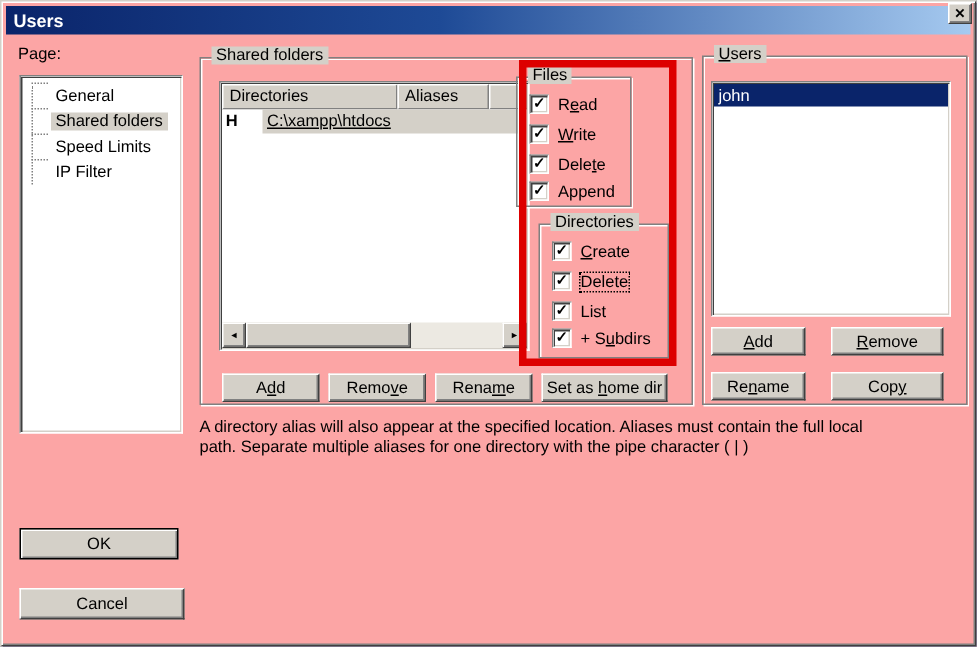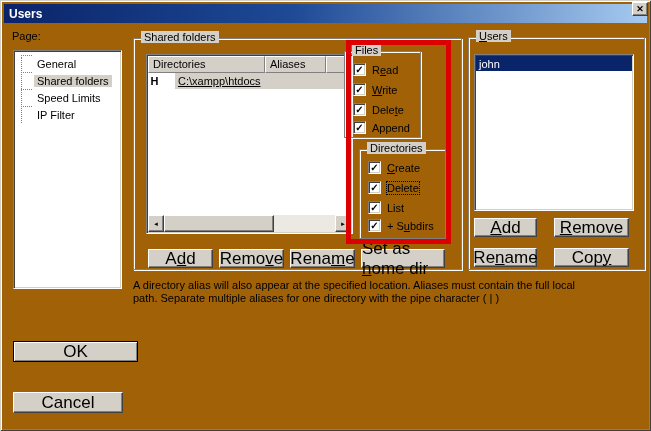--- a/index.html
+++ b/index.html
@@ -1,20 +1,20 @@
 <!DOCTYPE html>
 <html><head>
 <meta charset="utf-8">
 <style>
   * { margin:0; padding:0; box-sizing:border-box; }
   html,body { background:#3a6ea5; }
   body { font-family:"Liberation Sans", sans-serif; font-size:11px; color:#000; }
 
   .window {
-    position:relative; width:651px; height:431px; background:#a16207;
+    position:relative; width:651px; height:431px; background:#fca5a5;
     box-shadow: inset 1px 1px 0 #d4d0c8, inset -1px -1px 0 #404040,
                 inset 2px 2px 0 #ffffff, inset -2px -2px 0 #808080;
     overflow:hidden;
   }
   .titlebar {
     position:absolute; left:4px; top:4px; right:4px; height:19px;
     background:linear-gradient(90deg,#0a246a 0%, #1e4a96 45%, #a6caf0 100%);
     display:flex; align-items:center;
   }
   .title { color:#fff; font-weight:bold; font-size:12px; padding-left:5px; }
@@ -28,21 +28,21 @@
   }
 
   .sunken { background:#fff; border:1px solid; border-color:#808080 #fff #fff #808080;
             box-shadow: inset 1px 1px 0 #404040, inset -1px -1px 0 #d4d0c8; }
 
   .btn {
     position:absolute; background:#d4d0c8;
     border:1px solid; border-color:#fff #404040 #404040 #fff;
     box-shadow: inset -1px -1px 0 #808080;
     display:flex; align-items:center; justify-content:center;
-    font-size:17px; font-family:"Liberation Sans", sans-serif; cursor:default;
+    font-size:11px; font-family:"Liberation Sans", sans-serif; cursor:default;
   }
   .btn.default { border:1px solid #000;
     box-shadow: inset 1px 1px 0 #fff, inset -1px -1px 0 #808080; }
 
   .group { position:absolute; border:1px solid #808080;
            box-shadow: 1px 1px 0 #fff, inset 1px 1px 0 #fff; }
   .glabel { position:absolute; top:-8px; left:7px; background:#d4d0c8; padding:0 3px;
             white-space:nowrap; }
 
   .acc { text-decoration:underline; }
@@ -231,20 +231,20 @@
       <span><span>Re</span><span class="acc">n</span><span>ame</span></span>
     </div>
     <div class="btn" style="left:85px; top:210px; width:75px; height:19px;">
       <span><span>Cop</span><span class="acc">y</span><span></span></span>
     </div>
   </div>
 
   <div class="note" style="left:133px; top:279px;">A directory alias will also appear at the specified location. Aliases must contain the full local</div>
   <div class="note" style="left:133px; top:292px;">path. Separate multiple aliases for one directory with the pipe character ( | )</div>
 
-  <div class="btn default" style="left:13px; top:341px; width:125px; height:21px;align-items:center;">
+  <div class="btn default" style="left:13px; top:352px; width:106px; height:21px;align-items:center;">
     <span>OK</span>
   </div>
   <div class="btn" style="left:13px; top:392px; width:110px; height:21px;">
     <span>Cancel</span>
   </div>
 
 </div>
 
 </body></html>

